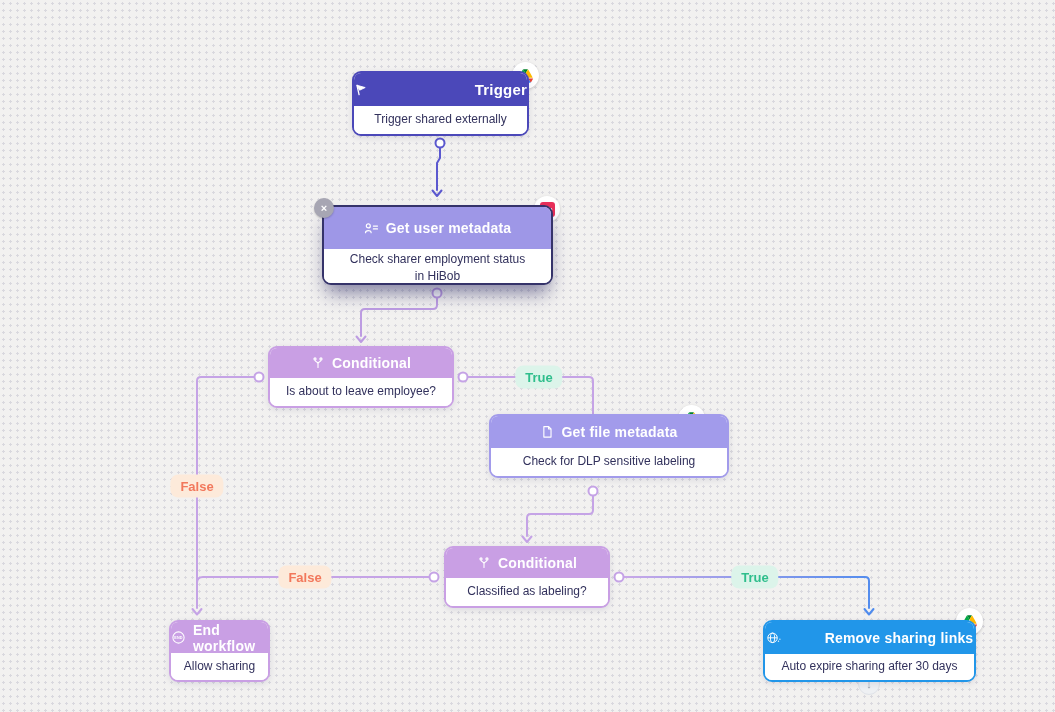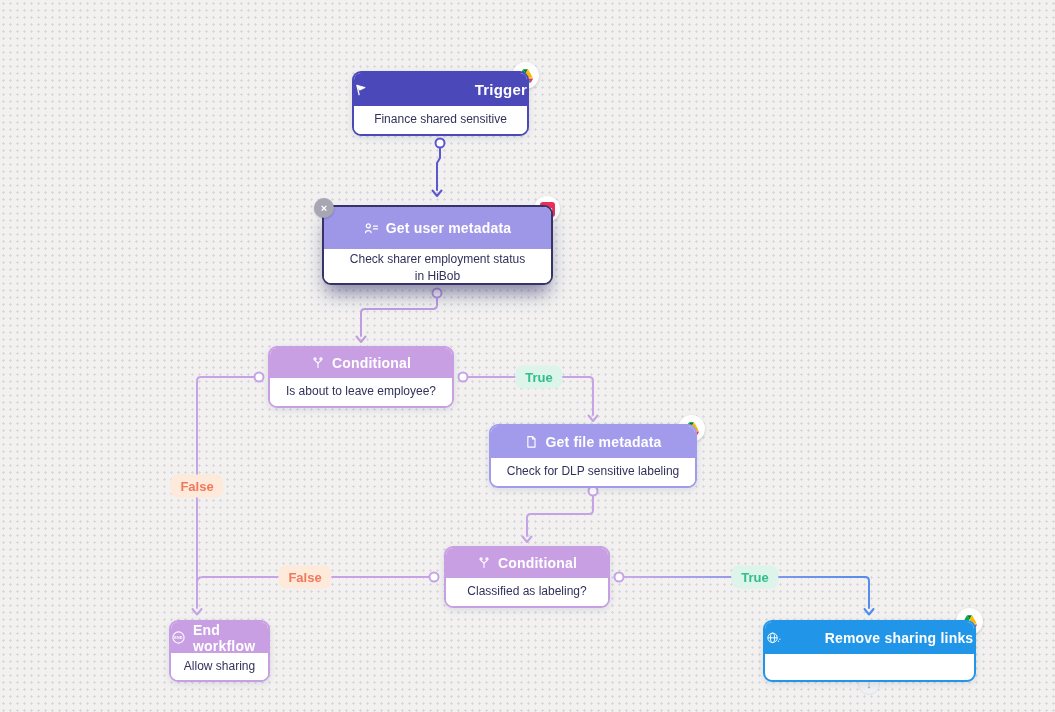--- a/index.html
+++ b/index.html
@@ -31,21 +31,21 @@
   }
   .nicon{display:flex; align-items:center;}
   
   .n-trigger{left:352px; top:71px; width:177px; height:65px;}
   .n-trigger .node-header{height:33px; font-size:15px;}
   .n-user{left:322px; top:205px; width:231px; height:80px;}
   .n-user .node-header{height:42px;}
   .n-user .node-box{box-shadow:0 12px 18px -4px rgba(44,42,100,.55);}
   .n-cond1{left:268px; top:346px; width:186px; height:62px;}
   .n-cond1 .node-header{height:30px;}
-  .n-file{left:489px; top:424px; width:208px; height:64px;}
+  .n-file{left:489px; top:414px; width:240px; height:64px;}
   .n-file .node-header{height:32px;}
   .n-cond2{left:444px; top:546px; width:166px; height:62px;}
   .n-cond2 .node-header{height:30px;}
   .n-end{left:124px; top:620px; width:146px; height:62px;}
   .n-end .node-header{height:31px;}
   .n-remove{left:763px; top:620px; width:213px; height:62px;}
   .n-remove .node-header{height:32px;}
   
   .badge{
     position:absolute; width:27px; height:27px; border-radius:50%;
@@ -138,21 +138,21 @@
     <div class="node-box" style="border-color: rgb(75, 72, 185);">
       <div class="node-header" style="background: rgb(75, 72, 185); justify-content: space-between;">
         <span class="nicon">
           <svg viewBox="0 0 16 16" width="14" height="14">
             <path d="M3.4,2.6 L12.8,5.2 L6.4,8.2 Z" fill="#fff" stroke="#fff" stroke-width="1" stroke-linejoin="round"></path>
             <path d="M3.4,2.6 L5.8,13.2" fill="none" stroke="#fff" stroke-width="1.5" stroke-linecap="round"></path>
           </svg>
         </span>
         <span>Trigger</span>
       </div>
-      <div class="node-body">Finance shared sensitive</div>
+      <div class="node-body">Trigger shared externally</div>
     </div>
   </div>
 
   <div class="node n-user">
     <div class="x-badge">
       <span>×</span>
     </div>
     <div class="badge" style="left:212px; top:-9px; width:26px; height:26px;">
       <div class="hibob-sq" style="background: rgb(232, 48, 90);">bob</div>
     </div>
@@ -261,16 +261,17 @@
           <svg viewBox="0 0 17 16" width="15" height="14" fill="none" stroke="#fff" stroke-width="1.1">
             <circle cx="7.4" cy="7.8" r="5.4"></circle>
             <ellipse cx="7.4" cy="7.8" rx="2.4" ry="5.4"></ellipse>
             <path d="M2,7.8 H12.8"></path>
             <circle cx="14.2" cy="11.6" r="0.8" fill="#fff" stroke="none"></circle>
             <circle cx="15.8" cy="9.4" r="0.7" fill="#fff" stroke="none"></circle>
           </svg>
         </span>
         <span>Remove sharing links</span>
       </div>
+      <div class="node-body">Auto expire sharing after 30 days</div>
     </div>
   </div>
 
 </div>
 
 </body></html>

